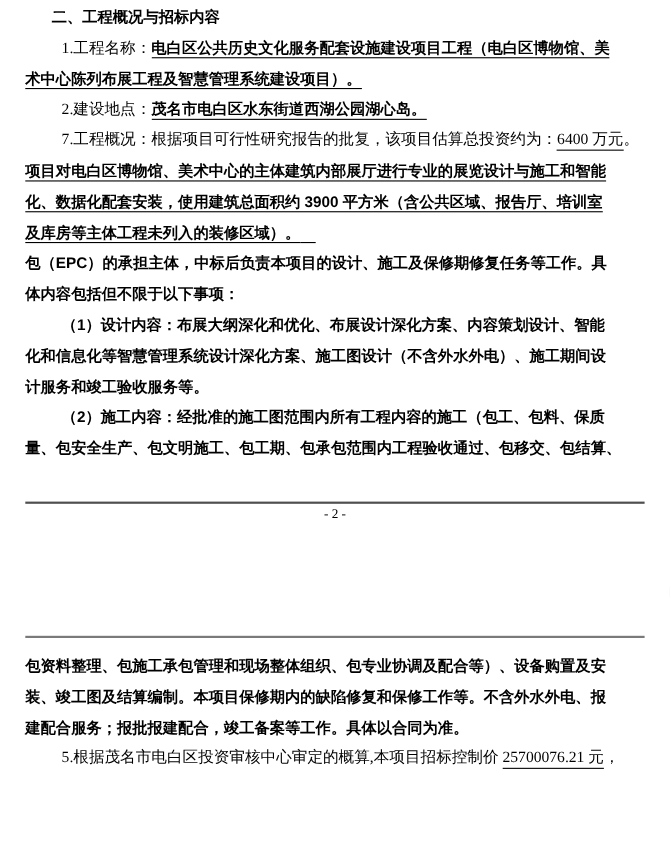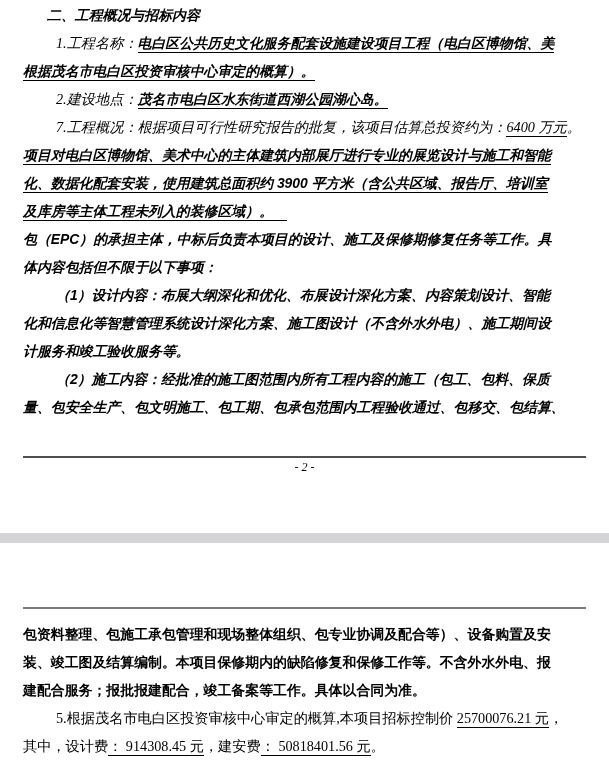--- a/index.html
+++ b/index.html
@@ -4,22 +4,22 @@
 <style>
   html,body{margin:0;padding:0;}
   body{
     width:609px;height:782px;overflow:hidden;
     background:#ffffff;
     font-family:"Liberation Serif","DejaVu Serif",serif;
     color:#000;
   }
   .screen{position:relative;width:609px;height:782px;background:#ffffff;}
   .page{position:absolute;left:0;right:0;background:#ffffff;}
-  .page-2{top:0;height:533px;font-style:italic;}
-  .page-3{top:543px;bottom:0;}
+  .page-2{top:0;height:533px;}
+  .page-3{top:514px;bottom:0;}
   .page-gap{position:absolute;left:0;right:0;top:533px;height:10px;background:var(--gap-color,#d4d4d6);}
   .lines{position:absolute;left:23px;right:18px;}
   #page2-lines{top:1px;}
   #page3-lines{top:77px;}
   .line{
     height:28px;line-height:28px;font-size:14.2px;
     white-space:nowrap;letter-spacing:0;
   }
   .line.indent{padding-left:33px;}
   .line.heading{padding-left:24px;font-size:14.8px;}
@@ -35,21 +35,21 @@
 </style>
 </head>
 <body>
 
 <div class="screen">
 
   <section class="page page-2">
     <div class="lines" id="page2-lines">
         <div class="line heading"><span class="run b">二、工程概况与招标内容</span></div>
         <div class="line indent"><span class="run">1.工程名称：</span><span class="run b u">电白区公共历史文化服务配套设施建设项目工程（电白区博物馆、美</span></div>
-        <div class="line"><span class="run b u">根据茂名市电白区投资审核中心审定的概算）。</span></div>
+        <div class="line"><span class="run b u">术中心陈列布展工程及智慧管理系统建设项目）。</span></div>
         <div class="line indent"><span class="run">2.建设地点：</span><span class="run b u">茂名市电白区水东街道西湖公园湖心岛。</span></div>
         <div class="line indent"><span class="run">7.工程概况：根据项目可行性研究报告的批复，该项目估算总投资约为：</span><span class="run u">6400 万元</span><span class="run">。</span></div>
         <div class="line"><span class="run b u">项目对电白区博物馆、美术中心的主体建筑内部展厅进行专业的展览设计与施工和智能</span></div>
         <div class="line"><span class="run b u">化、数据化配套安装，使用建筑总面积约 3900 平方米（含公共区域、报告厅、培训室</span></div>
         <div class="line"><span class="run b u">及库房等主体工程未列入的装修区域）。</span><span class="run b u">　</span></div>
         <div class="line"><span class="run b">包（EPC）的承担主体，中标后负责本项目的设计、施工及保修期修复任务等工作。具</span></div>
         <div class="line"><span class="run b">体内容包括但不限于以下事项：</span></div>
         <div class="line indent"><span class="run b">（1）设计内容：布展大纲深化和优化、布展设计深化方案、内容策划设计、智能</span></div>
         <div class="line"><span class="run b">化和信息化等智慧管理系统设计深化方案、施工图设计（不含外水外电）、施工期间设</span></div>
         <div class="line"><span class="run b">计服务和竣工验收服务等。</span></div>
@@ -62,17 +62,16 @@
 
   <div class="page-gap"></div>
 
   <section class="page page-3">
     <div class="header-rule"></div>
     <div class="lines" id="page3-lines">
         <div class="line"><span class="run b">包资料整理、包施工承包管理和现场整体组织、包专业协调及配合等）、设备购置及安</span></div>
         <div class="line"><span class="run b">装、竣工图及结算编制。本项目保修期内的缺陷修复和保修工作等。不含外水外电、报</span></div>
         <div class="line"><span class="run b">建配合服务；报批报建配合，竣工备案等工作。具体以合同为准。</span></div>
         <div class="line indent"><span class="run">5.根据茂名市电白区投资审核中心审定的概算,本项目招标控制价 </span><span class="run u">25700076.21 元</span><span class="run">，</span></div>
-        <div class="line"><span class="run">其中，设计费</span><span class="run u">： 914308.45 元</span><span class="run">，建安费</span><span class="run u">： 50818401.56 元</span><span class="run">。</span></div>
       </div>
   </section>
 
 </div>
 
 </body></html>

